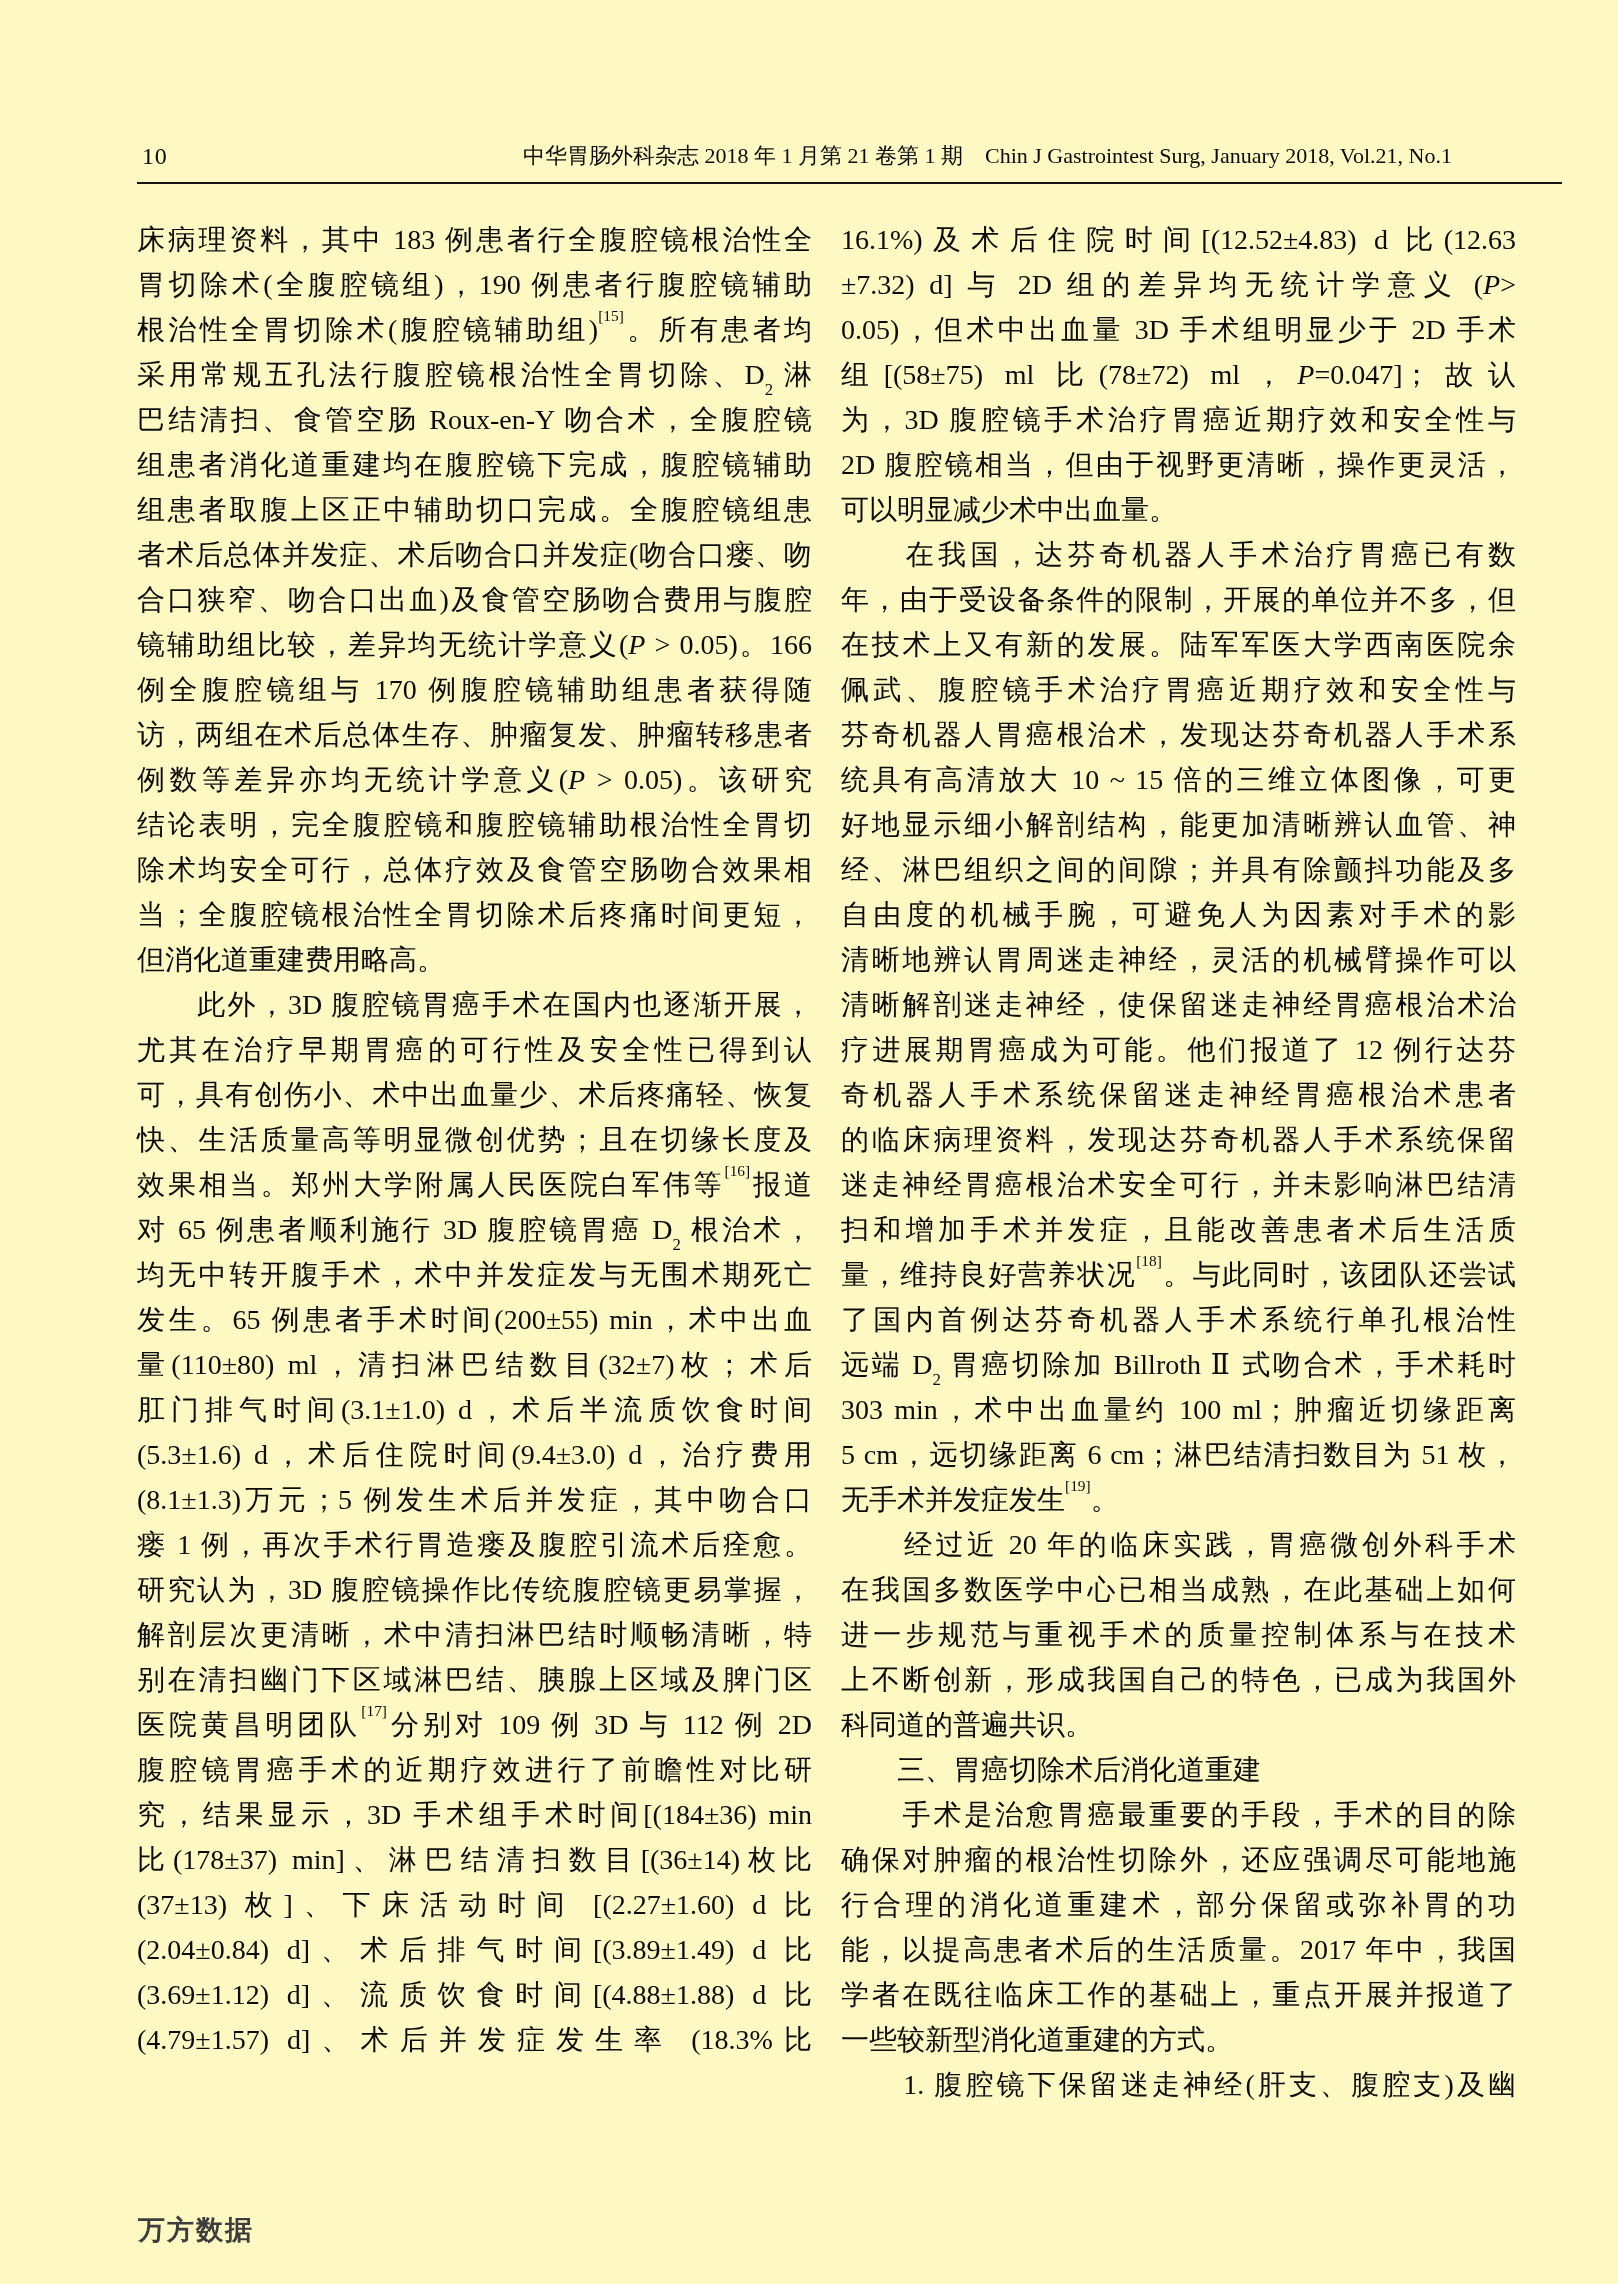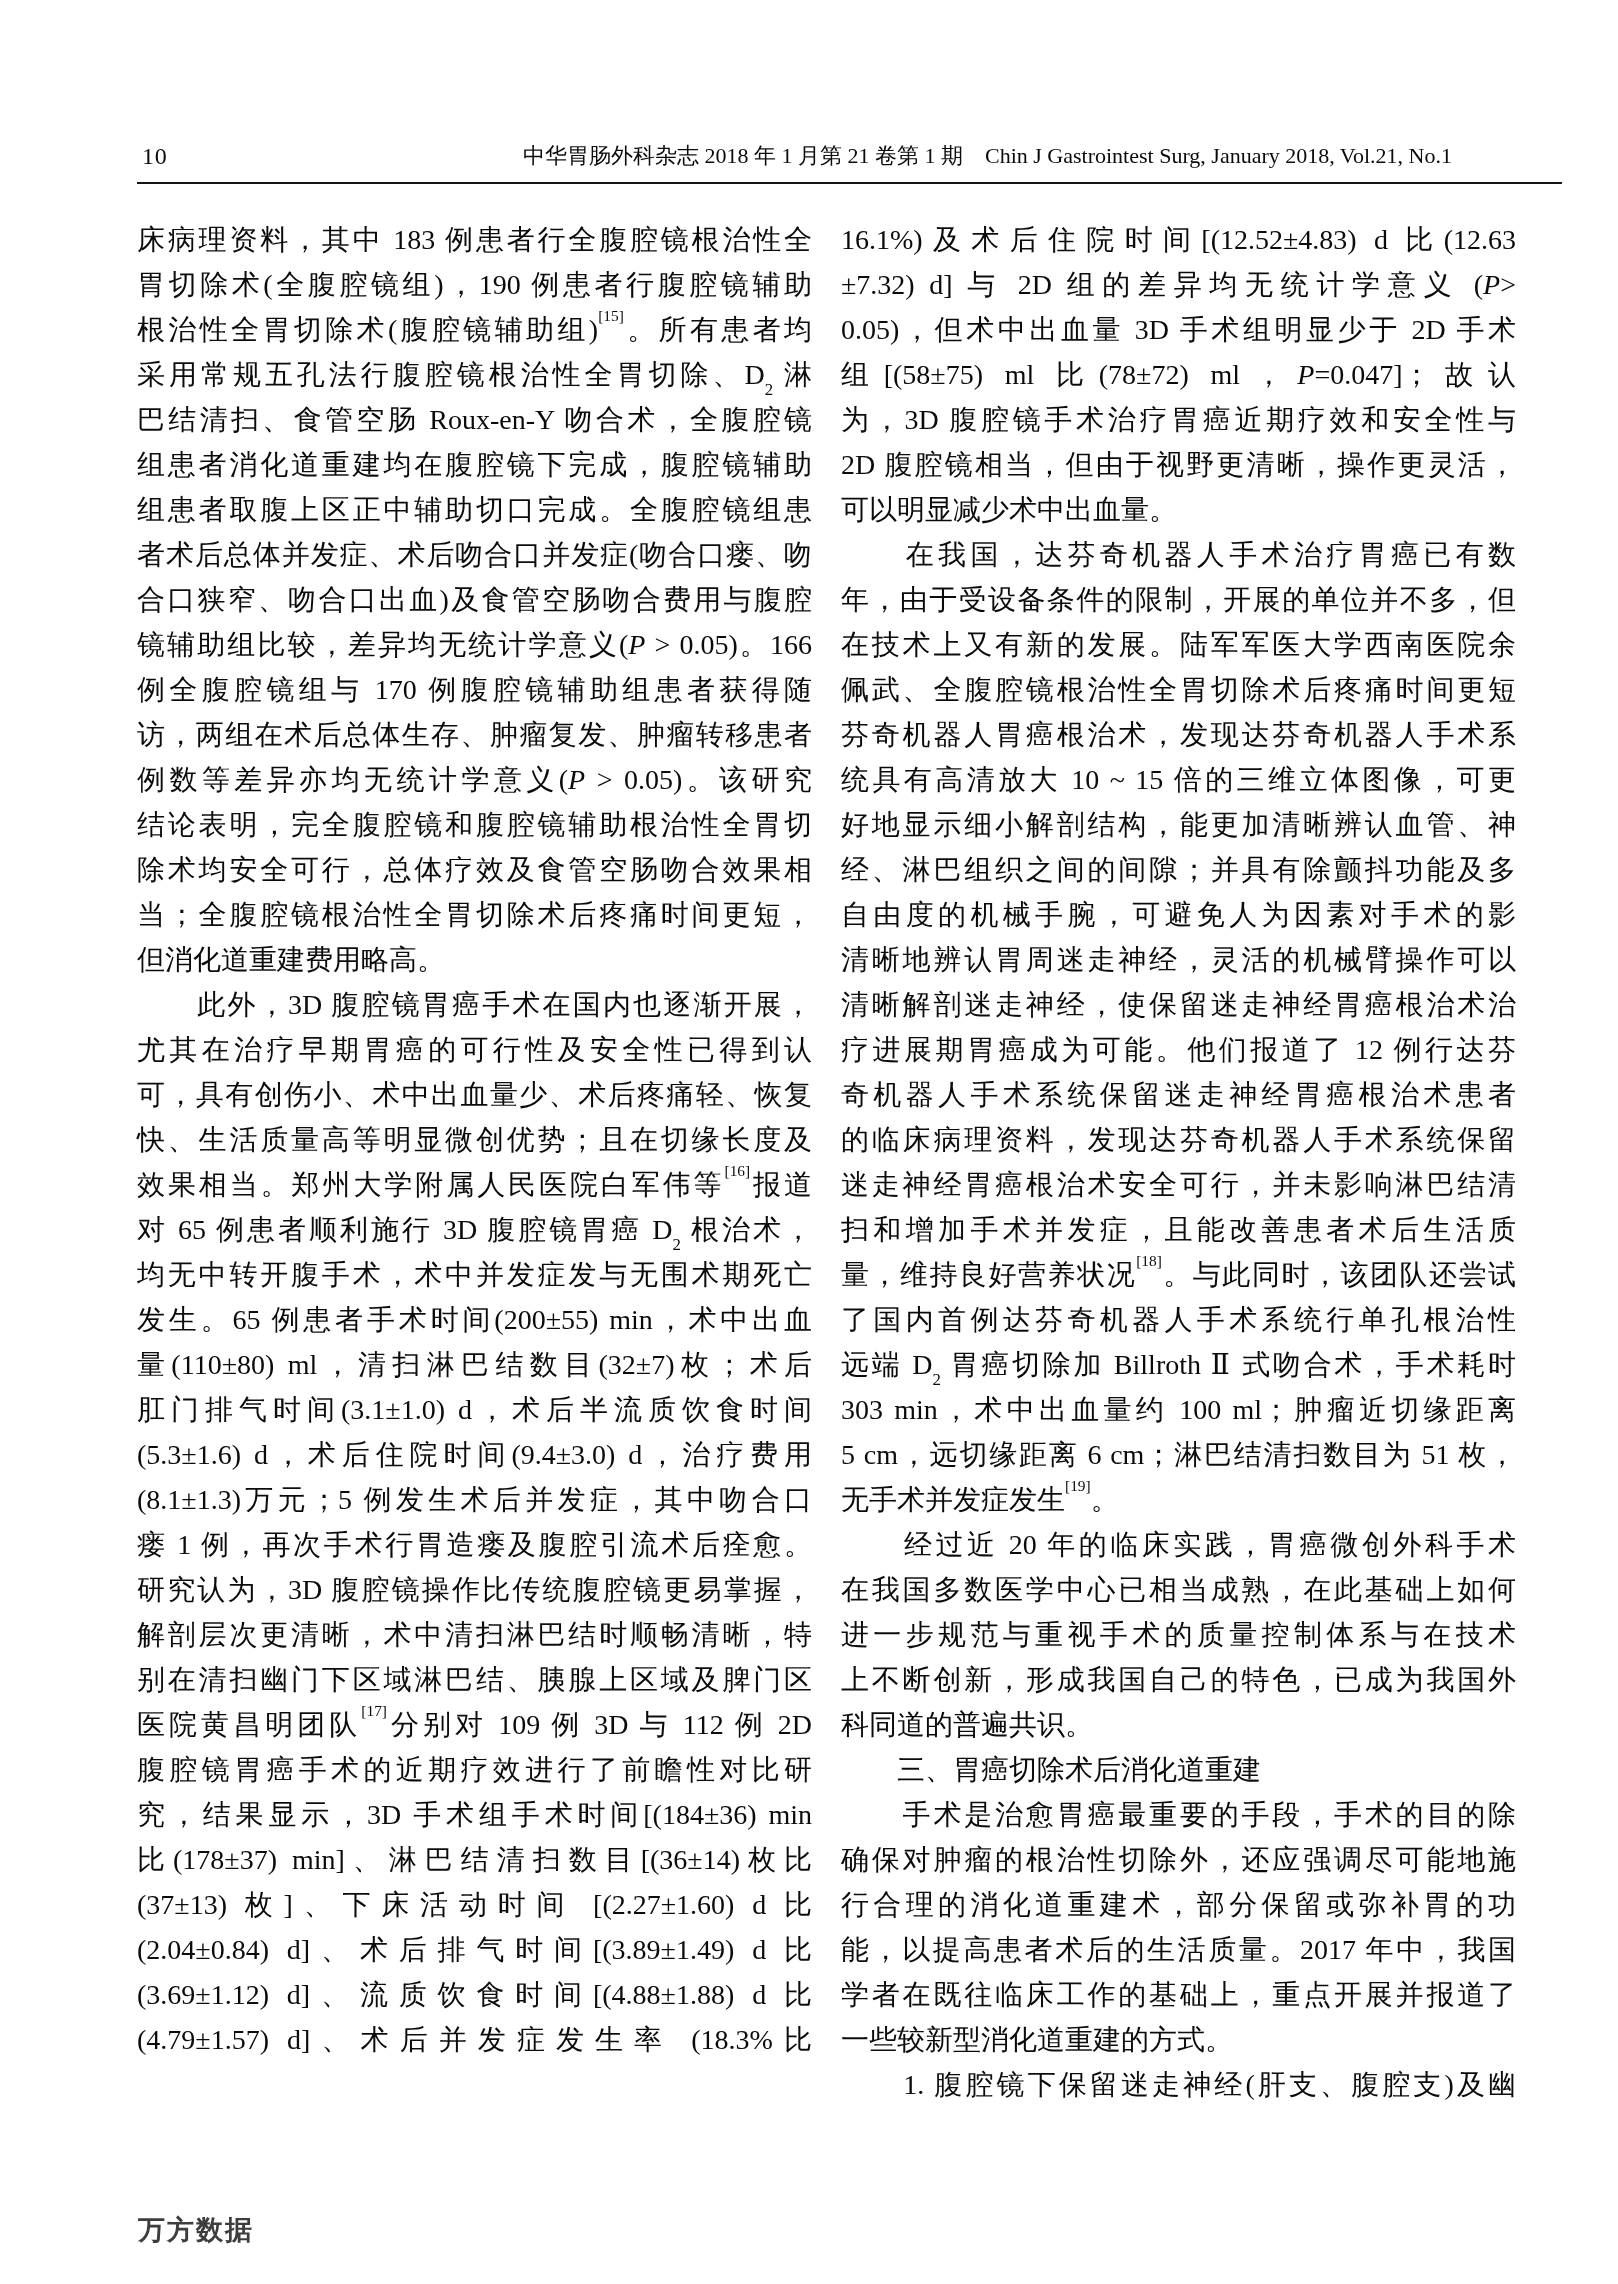--- a/index.html
+++ b/index.html
@@ -1,19 +1,19 @@
 <!DOCTYPE html>
 <html style="font-size:10.7px"><head>
 <meta charset="utf-8">
 <style>
   html,body{margin:0;padding:0;background:#e8e8e8;}
   .page{
     position:relative;
     width:1618px;height:2284px;
-    background:#ffffff;
+    background:#fef9c3;
     font-family:"Liberation Serif","DejaVu Serif",serif;
     color:#0b0b0b;
     overflow:hidden;
   }
   .page-number{
     position:absolute;left:142px;top:141px;
     font-size:24px;line-height:30px;letter-spacing:0.7px;
   }
   .journal-header{
     position:absolute;left:523px;top:142px;
@@ -107,21 +107,21 @@
       <div class="line">16.1%)及术后住院时间[(12.52±4.83) d 比(12.63</div>
       <div class="line">±7.32) d] 与 2D 组的差异均无统计学意义 (<i>P</i>&gt;</div>
       <div class="line">0.05)，但术中出血量 3D 手术组明显少于 2D 手术</div>
       <div class="line">组[(58±75) ml 比(78±72) ml，<i>P</i>=0.047]；故认</div>
       <div class="line">为，3D 腹腔镜手术治疗胃癌近期疗效和安全性与</div>
       <div class="line">2D 腹腔镜相当，但由于视野更清晰，操作更灵活，</div>
       <div class="line pend">可以明显减少术中出血量。</div>
       <div class="line">　　在我国，达芬奇机器人手术治疗胃癌已有数</div>
       <div class="line">年，由于受设备条件的限制，开展的单位并不多，但</div>
       <div class="line">在技术上又有新的发展。陆军军医大学西南医院余</div>
-      <div class="line">佩武、全腹腔镜根治性全胃切除术后疼痛时间更短</div>
+      <div class="line">佩武、腹腔镜手术治疗胃癌近期疗效和安全性与</div>
       <div class="line">芬奇机器人胃癌根治术，发现达芬奇机器人手术系</div>
       <div class="line">统具有高清放大 10 ~ 15 倍的三维立体图像，可更</div>
       <div class="line">好地显示细小解剖结构，能更加清晰辨认血管、神</div>
       <div class="line">经、淋巴组织之间的间隙；并具有除颤抖功能及多</div>
       <div class="line">自由度的机械手腕，可避免人为因素对手术的影</div>
       <div class="line">清晰地辨认胃周迷走神经，灵活的机械臂操作可以</div>
       <div class="line">清晰解剖迷走神经，使保留迷走神经胃癌根治术治</div>
       <div class="line">疗进展期胃癌成为可能。他们报道了 12 例行达芬</div>
       <div class="line">奇机器人手术系统保留迷走神经胃癌根治术患者</div>
       <div class="line">的临床病理资料，发现达芬奇机器人手术系统保留</div>

